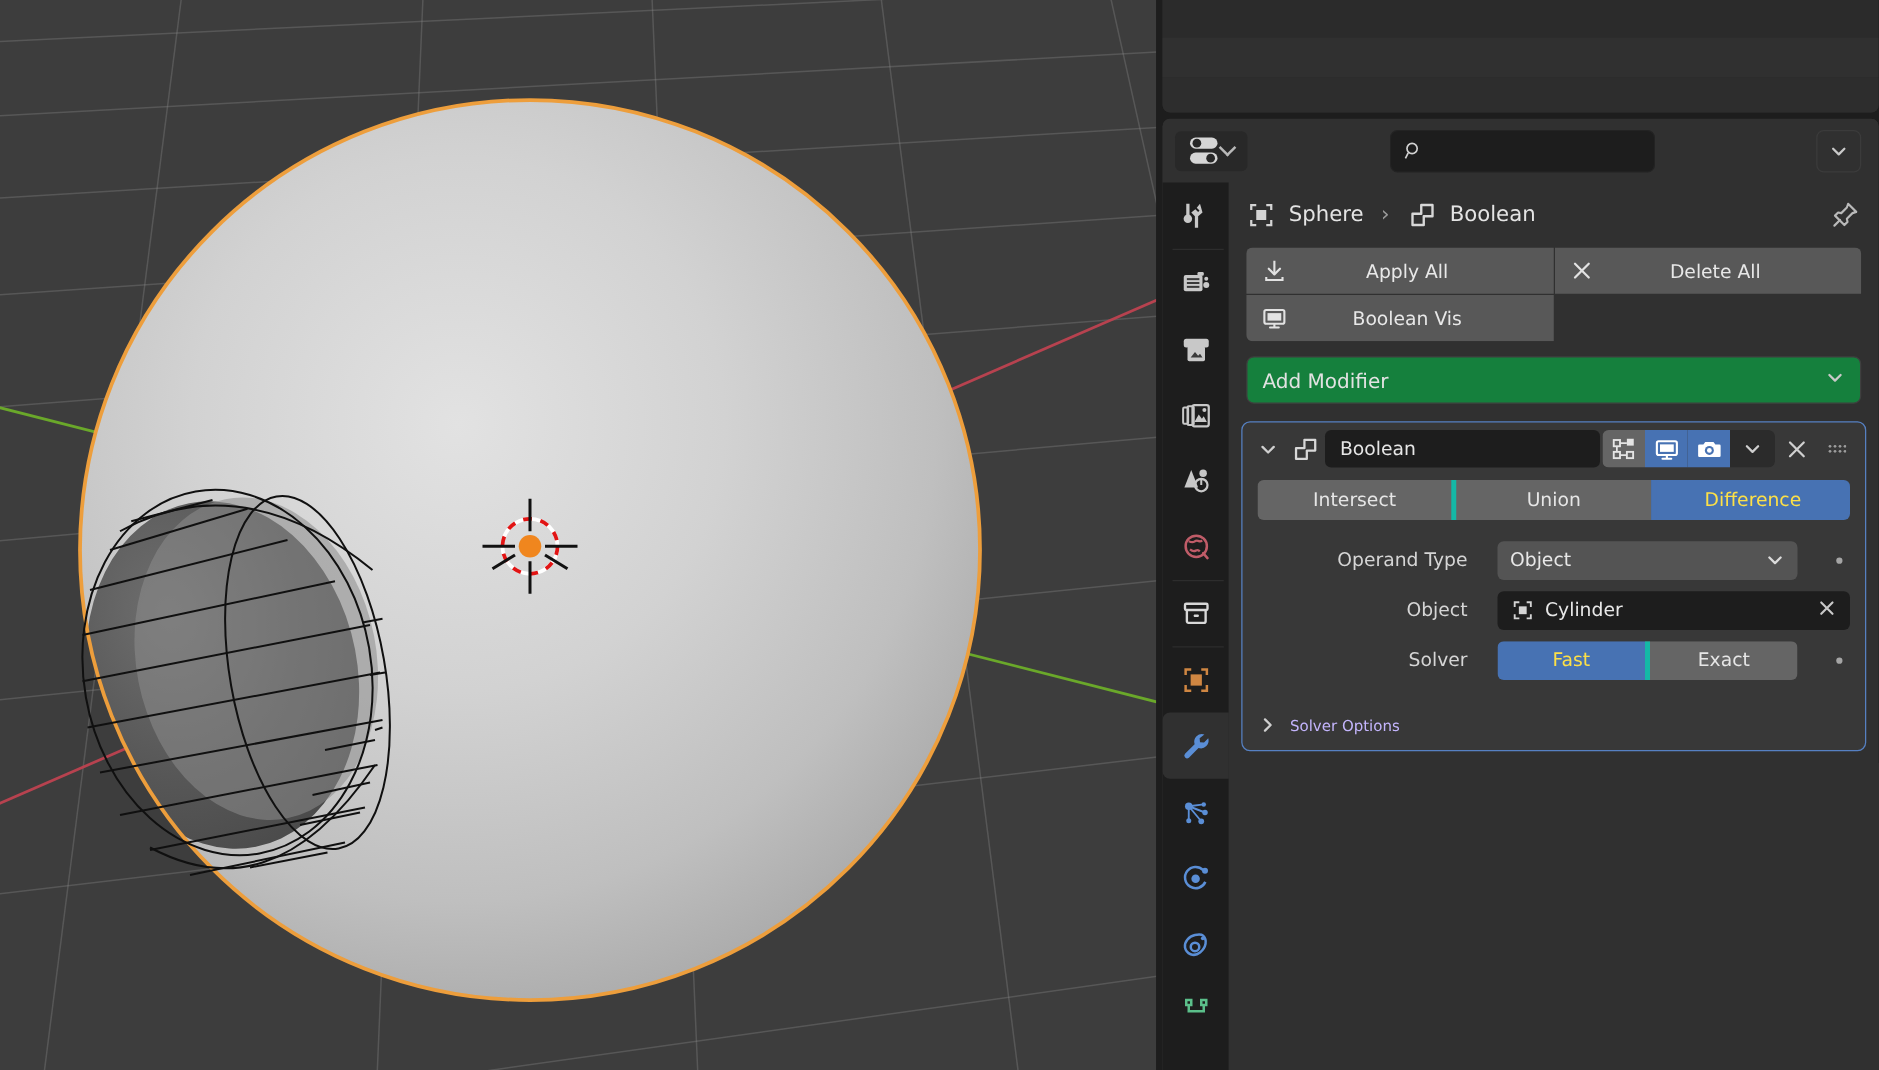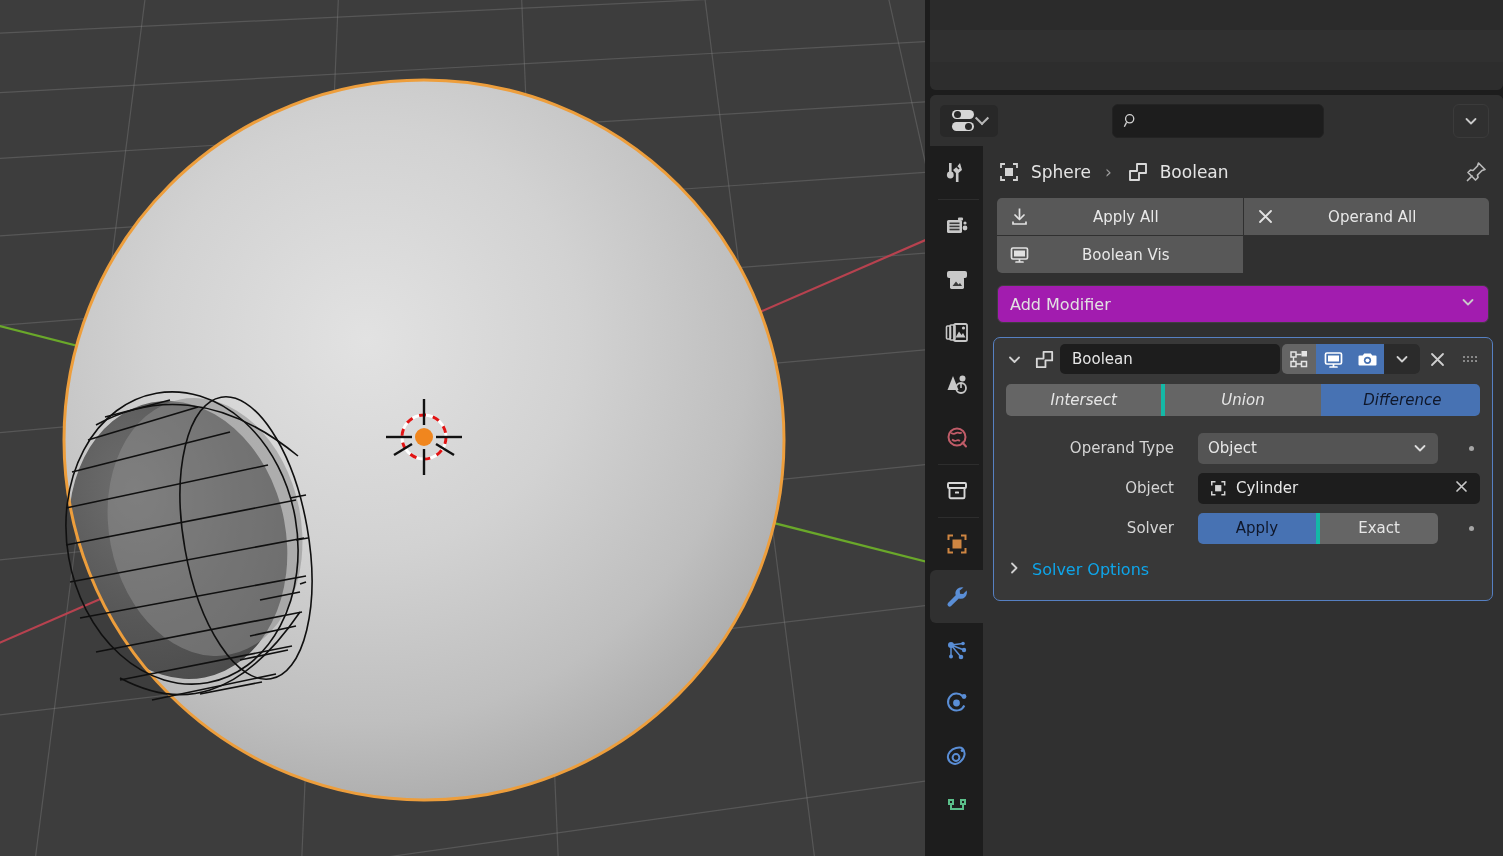--- a/index.html
+++ b/index.html
@@ -115,21 +115,21 @@
   }
   .opbtn {
     background: #585858; height: 37px; display: flex; align-items: center;
     color: #e8e8e8; font-size: 15px; cursor: pointer; position: relative;
   }
   .opbtn .opicon { width: 44px; display:flex;align-items:center;justify-content:center; }
   .opbtn .oplabel { flex: 1; text-align: center; padding-right: 32px; }
 
   
   #addmod {
-    margin: 12px 14px 0 14px; height: 38px; background: #a21caf;
+    margin: 12px 14px 0 14px; height: 38px; background: #15803d;
     border: 1px solid #3f3f3f; border-radius: 6px;
     display: flex; align-items: center; padding: 0 12px; cursor: pointer;
     color: #e2e2e2; font-size: 16px;
   }
   #addmod .dd-chev { margin-left:auto; }
 
   
   #modpanel {
     margin: 14px 10px 0 10px; background: #383838;
     border: 1px solid #5680c2; border-radius: 7px; overflow: hidden;
@@ -149,45 +149,45 @@
   .tgl { width: 34px; height: 30px; display:flex;align-items:center;justify-content:center;cursor:pointer; }
   .tgl.off { background: #656565; }
   .tgl.on  { background: #4772b3; }
   .tgl.plain { background: #2b2b2b; width: 36px; border-radius: 0 5px 5px 0; }
   .mod-x { width: 34px; height: 30px; display:flex;align-items:center;justify-content:center;cursor:pointer; }
   .mod-drag { width: 30px; display:flex;align-items:center;justify-content:center;cursor:grab; }
 
   
   #opmode {
     margin: 4px 12px 16px 12px; display: flex; height: 32px;
-    border-radius: 5px; overflow: hidden; font-style: italic;
+    border-radius: 5px; overflow: hidden;
   }
   .seg { flex: 1; display:flex;align-items:center;justify-content:center;
          font-size: 15px; color: #e6e6e6; cursor: pointer; background: #656565; }
   .seg + .seg { border-left: 4px solid #14b8a6; }
-  .seg.active { background: #4772b3; color: #0f172a; border-left-color:#4772b3; }
+  .seg.active { background: #4772b3; color: #fde047; border-left-color:#4772b3; }
 
   
   .prow { display: flex; align-items: center; height: 32px; margin: 8px 12px 0 12px; gap: 24px; }
   .plabel { width: 168px; text-align: right; color: #d5d5d5; font-size: 15px; }
   .pfield {
     flex: 1; height: 31px; background: #545454; border-radius: 5px;
     display: flex; align-items: center; padding: 0 10px; color: #e8e8e8; font-size: 15px;
     cursor: pointer;
   }
   .pfield.dark { background: #1d1d1d; }
   .pfield .val { flex:1; }
   .pdot { width: 18px; display:flex;align-items:center;justify-content:center; }
   .pdot i { width: 5px; height: 5px; border-radius: 50%; background: #a5a5a5; display:block; }
   .segrow { flex:1; display:flex; height:31px;border-radius:5px;overflow:hidden; }
 
   
   #solveropts {
-    margin: 16px 12px 2px 12px; display: flex; align-items: flex-start; gap: 10px;
-    color: #0ea5e9; font-size: 16px; cursor: pointer; height: 28px;
+    margin: 16px 12px 2px 12px; display: flex; align-items: flex-end; gap: 10px;
+    color: #c4b5fd; font-size: 12px; cursor: pointer; height: 28px;
   }
   .obj-icon-txt { display:flex; align-items:center; gap:8px; }
 </style>
 </head>
 <body>
 
 <div id="app">
 
   <div id="viewport">
     <svg id="viewport-grid" width="925" height="856" viewBox="0 0 925 856">
@@ -472,21 +472,21 @@
             </span>
             <span class="oplabel">Apply All</span>
           </div>
 
           <div class="opbtn">
             <span class="opicon">
               <svg width="19" height="19" viewBox="0 0 19 19">
                 <path d="M4 4 L15 15 M15 4 L4 15" stroke="#e2e2e2" stroke-width="1.8" stroke-linecap="round"></path>
               </svg>
             </span>
-            <span class="oplabel">Operand All</span>
+            <span class="oplabel">Delete All</span>
           </div>
 
           <div class="opbtn">
             <span class="opicon">
               <svg width="21" height="21" viewBox="0 0 21 21">
                 <rect x="2.5" y="4" width="16" height="11" rx="1.4" fill="none" stroke="#e2e2e2" stroke-width="1.7"></rect>
                 <rect x="5" y="6.5" width="11" height="6" fill="#e2e2e2"></rect>
                 <path d="M7 18 H14" stroke="#e2e2e2" stroke-width="1.7" stroke-linecap="round"></path>
                 <path d="M10.5 15 V18" stroke="#e2e2e2" stroke-width="1.7"></path>
               </svg>
@@ -609,21 +609,21 @@
                 <svg width="17" height="17" viewBox="0 0 17 17">
                   <path d="M4 4 L13 13 M13 4 L4 13" stroke="#c8c8c8" stroke-width="1.7" stroke-linecap="round"></path>
                 </svg>
               </span>
             </span>
           </div>
 
           <div class="prow">
             <span class="plabel">Solver</span>
             <span class="segrow">
-              <span class="seg active">Apply</span>
+              <span class="seg active">Fast</span>
               <span class="seg">Exact</span>
             </span>
             <span class="pdot">
                 <i></i>
               </span>
           </div>
 
           <div id="solveropts">
             <svg width="16" height="16" viewBox="0 0 16 16">
               <path d="M6 3.5 L10.5 8 L6 12.5" fill="none" stroke="#cfcfcf" stroke-width="1.8" stroke-linecap="round" stroke-linejoin="round"></path>

